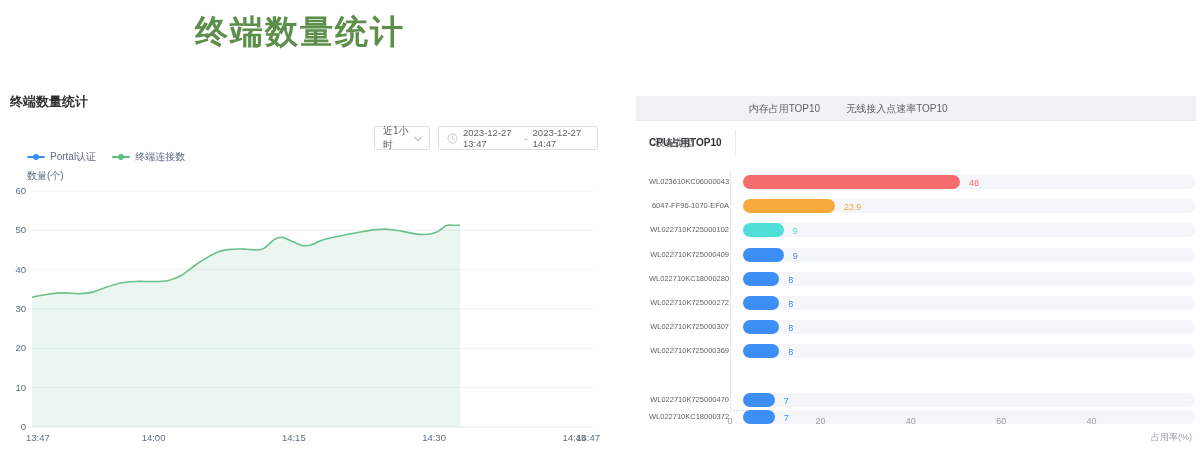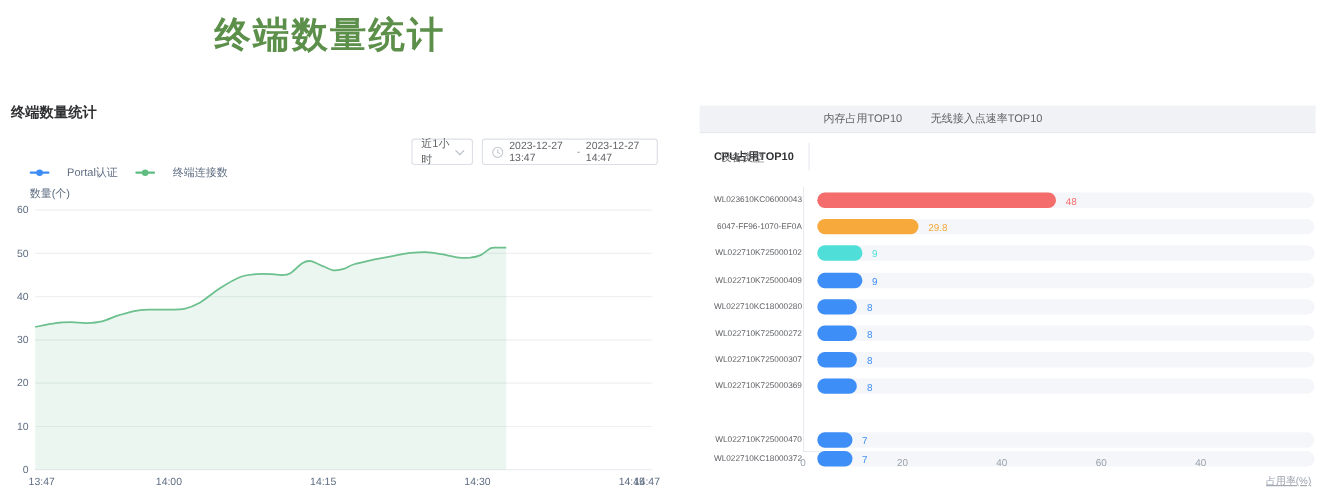--- a/index.html
+++ b/index.html
@@ -18,21 +18,21 @@
   .ctrl-box { height:24px; border:1px solid #dcdfe6; border-radius:3px; background:#fff;
               display:flex; align-items:center; padding:0 8px; color:#606266; }
   .range-select { width:56px; justify-content:flex-end; font-size:10px; }
   .chev { width:6px; height:6px; border-right:1px solid #b4bac4; border-bottom:1px solid #b4bac4;
           transform:rotate(45deg); margin-top:-3px; flex:0 0 auto; }
   .date-box { width:160px; font-size:9.5px; gap:5px; justify-content:center; }
   .date-box .sep { color:#909399; }
   .clock-svg { flex:0 0 auto; }
 
   .lp-legend { position:absolute; top:150px; left:27px; display:flex; gap:16px; align-items:center; }
-  .legend-item { display:flex; align-items:center; gap:16px; font-size:10px; color:#5e6d82; cursor:pointer; }
+  .legend-item { display:flex; align-items:center; gap:5px; font-size:10px; color:#5e6d82; cursor:pointer; }
   .legend-mark { position:relative; width:18px; height:8px; }
   .legend-mark .ln { position:absolute; left:0; right:0; top:3px; height:2px; border-radius:1px; }
   .legend-mark .dt { position:absolute; left:6px; top:1px; width:6px; height:6px; border-radius:50%; }
 
   .lp-ytitle { position:absolute; top:169px; left:27px; font-size:10px; color:#5e6d82; }
   .line-chart-svg { position:absolute; top:163px; left:0; }
 
   
   .tabbar { position:absolute; top:96px; left:636px; width:560px; height:25px;
             background:#f0f2f6; border-bottom:1px solid #e6e9ee; display:flex; }
@@ -50,21 +50,21 @@
   .bc-axis-v { position:absolute; left:94px; top:0; width:1px; height:240px; background:#e7eaee; }
   .bc-axis-h { position:absolute; left:94px; top:240px; width:452px; height:1px; background:#e7eaee; }
   .bc-row { position:absolute; left:13px; width:556px; height:24px;text-decoration:underline; }
   .bc-label { position:absolute; left:0; top:7px; width:80px; text-align:right;
               font-size:7.5px; color:#606266; white-space:nowrap; }
   .bc-track { position:absolute; left:94px; top:5px; width:452px; height:14px;
               background:#f4f6f9; border-radius:7px; }
   .bc-bar { position:absolute; left:0; top:0; height:14px; border-radius:7px; }
   .bc-val { position:absolute; top:3px; font-size:9px; white-space:nowrap; }
   .bc-tick { position:absolute; top:246px; font-size:9px; color:#98a1ac; transform:translateX(-50%); }
-  .bc-xlabel { position:absolute; top:261px; right:0px; font-size:9px; color:#98a1ac;text-decoration:underline; }
+  .bc-xlabel { position:absolute; top:261px; right:0px; font-size:9px; color:#98a1ac; }
 </style>
 </head>
 <body>
 
 <div class="canvas">
 
   <div class="big-title left" style="color: rgb(92, 143, 74);">终端数量统计</div>
 
   <div class="lp-header">终端数量统计</div>
 
@@ -145,21 +145,21 @@
         <div class="bc-label">WL023610KC06000043</div>
         <div class="bc-track">
           <div class="bc-bar" style="width: 216.96px; background: rgb(245, 108, 108);"></div>
           <span class="bc-val" style="left: 225.96px; color: rgb(245, 108, 108);">48</span>
         </div>
       </div>
       <div class="bc-row" style="top: 24.2px;">
         <div class="bc-label">6047-FF96-1070-EF0A</div>
         <div class="bc-track">
           <div class="bc-bar" style="width: 91.756px; background: rgb(247, 169, 60);"></div>
-          <span class="bc-val" style="left: 100.756px; color: rgb(247, 169, 60);">29.8</span>
+          <span class="bc-val" style="left: 100.756px; color: rgb(247, 169, 60);">23.9</span>
         </div>
       </div>
       <div class="bc-row" style="top: 48.4px;">
         <div class="bc-label">WL022710K725000102</div>
         <div class="bc-track">
           <div class="bc-bar" style="width: 40.68px; background: rgb(79, 223, 216);"></div>
           <span class="bc-val" style="left: 49.68px; color: rgb(79, 223, 216);">9</span>
         </div>
       </div>
       <div class="bc-row" style="top: 72.6px;">

